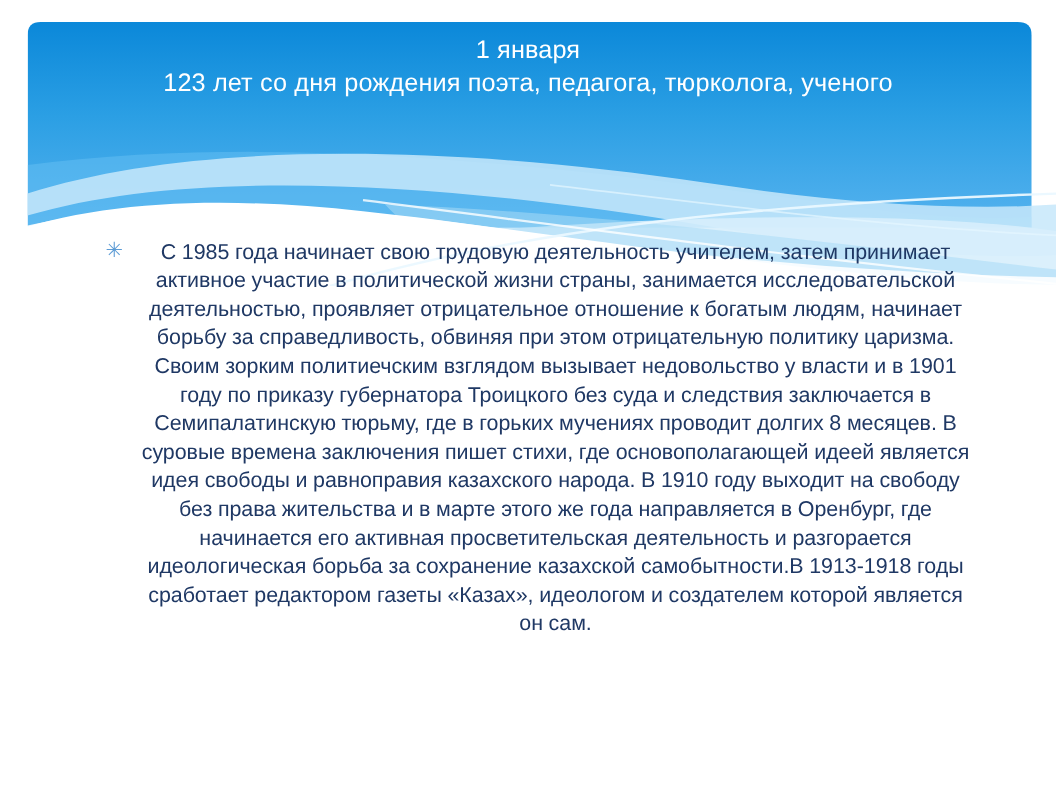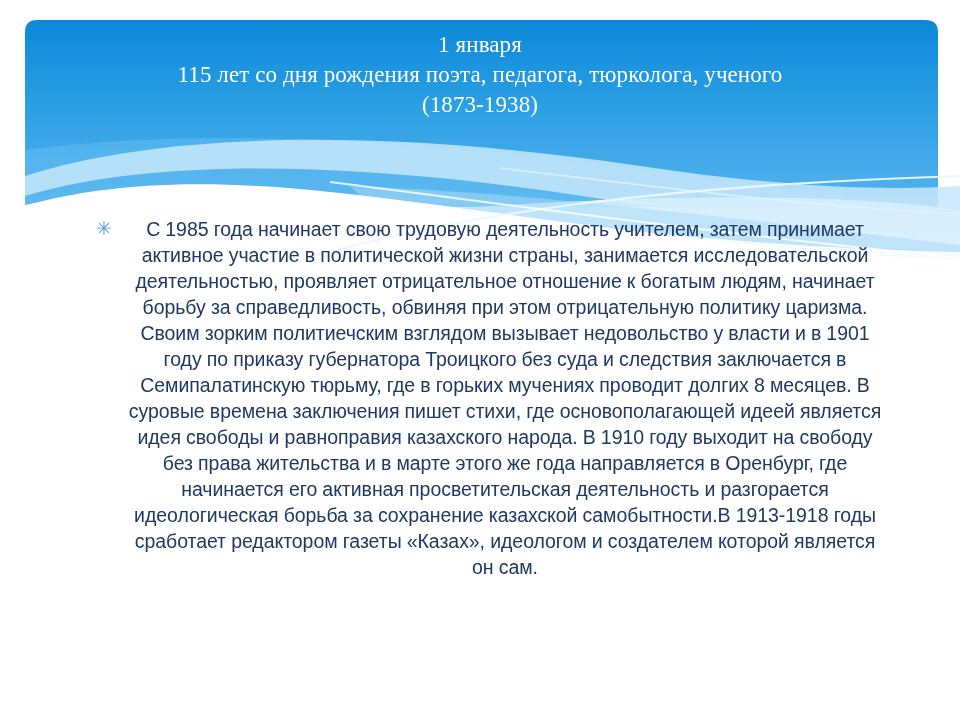--- a/index.html
+++ b/index.html
@@ -40,21 +40,20 @@
 
   
   .title-block {
     position: absolute;
     left: 40px;
     top: 30px;
     width: 880px;
     text-align: center;
     z-index: 5;
     pointer-events: none;
-    font-family: Liberation Serif, serif;
   }
   .title-line {
     color: #ffffff;
     font-size: 23px;
     line-height: 30px;
     letter-spacing: 0.1px;
     white-space: nowrap;
   }
 
   
@@ -124,22 +123,21 @@
                C8,222 16,213 25,205 Z" fill="#ffffff" opacity="0.88"></path>
 
       <path d="M300,260 C460,214 650,186 960,176" fill="none" stroke="#eaf8ff" stroke-width="2.2" opacity="0.95"></path>
       <path d="M330,182 C520,206 720,234 960,258" fill="none" stroke="#ffffff" stroke-width="2" opacity="0.8"></path>
       <path d="M500,168 C650,186 800,206 960,214" fill="none" stroke="#e6f6ff" stroke-width="1.6" opacity="0.7"></path>
     </svg>
   </div>
 
   <div class="title-block">
     <div class="title-line">1 января</div>
-    <div class="title-line">115 лет со дня рождения поэта, педагога, тюрколога, ученого</div>
-    <div class="title-line">(1873-1938)</div>
+    <div class="title-line">123 лет со дня рождения поэта, педагога, тюрколога, ученого</div>
   </div>
 
   <div class="body-block">
     <div class="bullet">✳</div>
     <div class="para">С 1985 года начинает свою трудовую деятельность учителем, затем принимает активное участие в политической жизни страны, занимается исследовательской деятельностью, проявляет отрицательное отношение к богатым людям, начинает борьбу за справедливость, обвиняя при этом отрицательную политику царизма. Своим зорким политиечским взглядом вызывает недовольство у власти и в 1901 году по приказу губернатора Троицкого без суда и следствия заключается в Семипалатинскую тюрьму, где в горьких мучениях проводит долгих 8 месяцев. В суровые времена заключения пишет стихи, где основополагающей идеей является идея свободы и равноправия  казахского народа. В 1910 году выходит на свободу без права жительства и в марте этого же года направляется в Оренбург,  где начинается его активная просветительская деятельность и разгорается идеологическая борьба за сохранение казахской самобытности.В  1913-1918 годы сработает редактором газеты  «Казах», идеологом и создателем которой является он сам.</div>
   </div>
 
 </div>
 
 </body></html>

